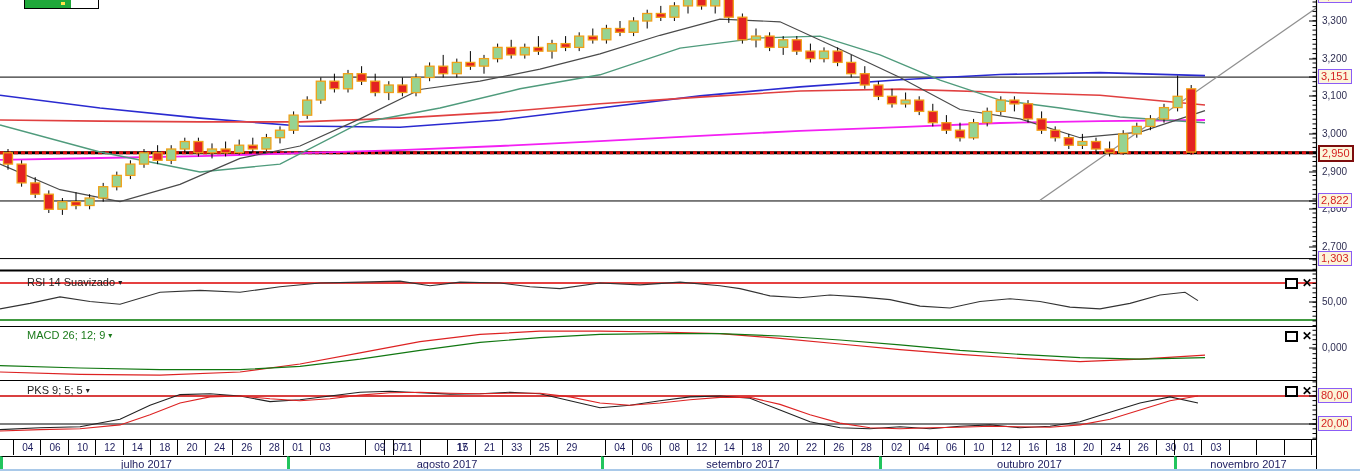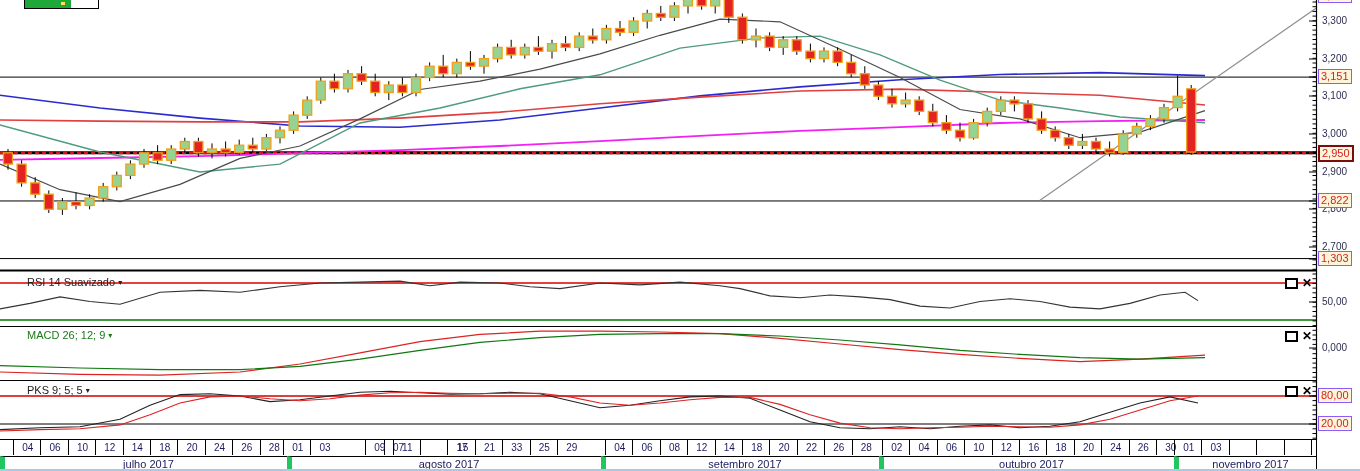--- a/index.html
+++ b/index.html
@@ -14,21 +14,21 @@
   .t-rsi{left:27px;top:276px;color:#222}
   .t-macd{left:27px;top:329px;color:#1a7a1a}
   .t-pks{left:27px;top:384px;color:#222}
   .caret{font-size:8px;vertical-align:1px}
   .panel-btns{position:absolute;left:1285px;display:flex;gap:4px;align-items:center;height:12px}
   .restore-ic{width:9px;height:7px;border:2px solid #000;display:inline-block;background:#fff}
   .close-ic{font-size:12px;font-weight:bold;color:#000;line-height:10px}
   .xaxis{position:absolute;left:0;top:440px;width:1317px;height:31px;overflow:hidden}
   .day-cell{position:absolute;top:0;height:15px;border-left:1px solid #000;
             font-size:10px;color:#1b1b5e;text-align:center;line-height:15px;overflow:hidden}
-  .month-band{position:absolute;top:16px;height:14px;border-left:5px solid #22c55e;border-top:1px solid #000;
+  .month-band{position:absolute;top:16px;height:14px;border-left:3px solid #22c55e;border-top:1px solid #000;
             font-size:11px;color:#1b1b5e;text-align:center;line-height:14px;overflow:hidden}
   .axis-right-edge{position:absolute;top:0;height:30px;border-left:1px solid #000}
   .bottom-line{position:absolute;left:0;top:469px;width:1360px;height:2px;background:#a9c9e9}
   .chip{position:absolute;left:24px;top:0;width:73px;height:8px;background:#fff;
         border:1px solid #000;border-top:none}
   .chip-green{position:absolute;left:0;top:0;width:46px;height:100%;background:#1fa83a}
   .chip-dot{position:absolute;left:36px;top:2px;width:4px;height:3px;background:#ffe24a}
 </style>
 </head>
 <body>

